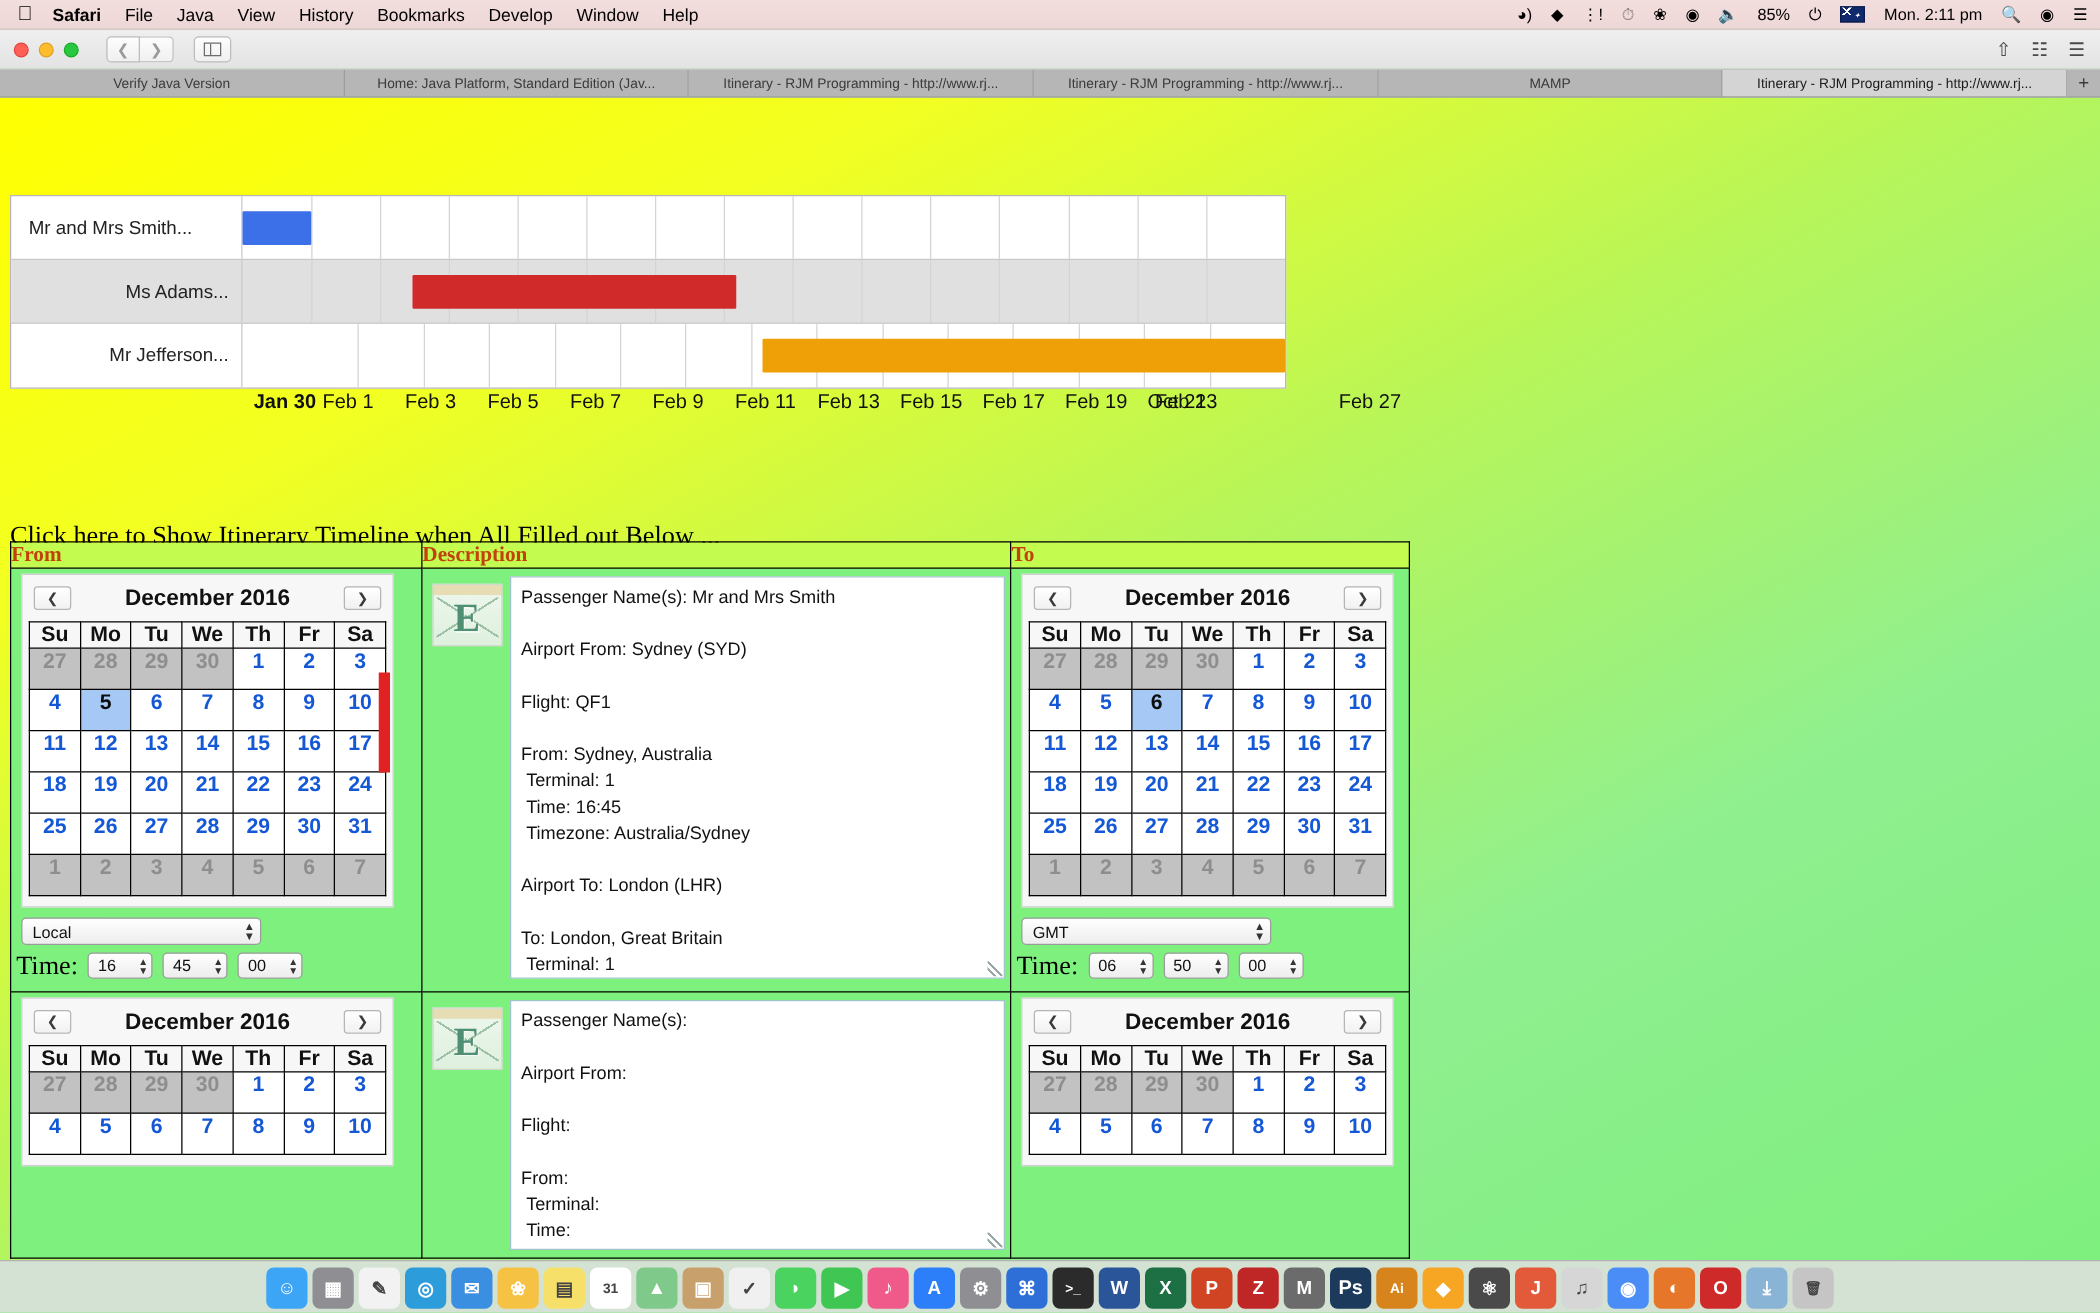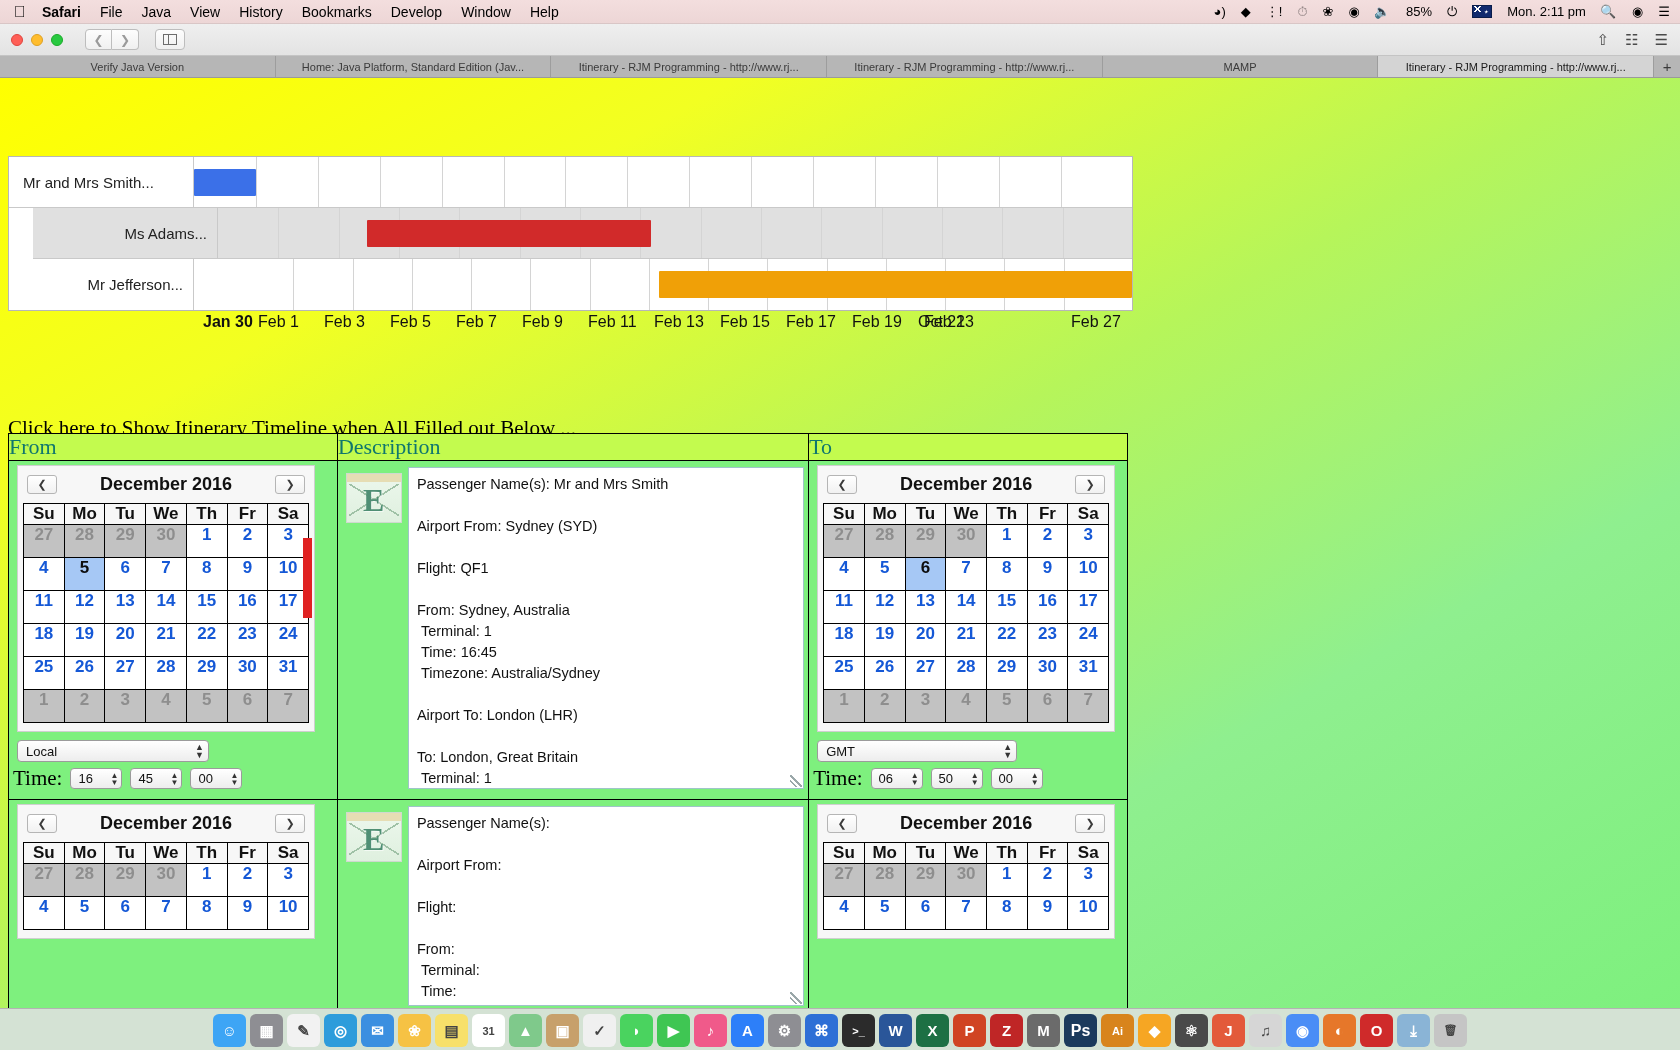--- a/index.html
+++ b/index.html
@@ -109,25 +109,25 @@
   }
   #page-title {
     font-family: "Liberation Serif", serif;
     font-size: 47px; font-weight: bold; color: #000;
     margin: 8px 0 0 8px; line-height: 1.1;
   }
 
   
   #gantt-wrap { position: absolute; left: 8px; top: 78px; width: 1125px; }
   #gantt {
-    width: 1125px; border: 1px solid #b7b7b7; background: #fff;
+    width: 1021px; border: 1px solid #b7b7b7; background: #fff;
   }
   .grow { display: flex; height: 51px; border-bottom: 1px solid #c9c9c9; position: relative; }
   .grow:last-child { border-bottom: none; gap: 40px; }
-  .grow.alt { background: #e0e0e0; margin-left: 24px; }
+  .grow.alt { background: #e0e0e0; }
   .glabel {
     width: 185px; flex: 0 0 185px; display: flex; align-items: center;
     font-size: 15px; color: #222; padding-right: 10px; border-right: 1px solid #c9c9c9;
     background: transparent;
   }
   .glabel.l0 { justify-content: flex-start; padding-left: 14px; }
   .glabel.l1, .glabel.l2 { justify-content: flex-end; }
   .gtrack { flex: 1 1 auto; position: relative; }
   .gtrack .vline { position: absolute; top: 0; bottom: 0; width: 1px; background: #d4d4d4; }
   .gbar { position: absolute; top: 12px; height: 27px; border-radius: 1px; }
@@ -151,21 +151,21 @@
   
   #formtable {
     position: absolute; left: 8px; top: 355px; width: 1120px;
     border-collapse: collapse;
   }
   #formtable td, #formtable th {
     border: 1px solid #000; vertical-align: top; padding: 0;
   }
   .colhead {
     font-family: "Liberation Serif", serif;
-    font-size: 22px; color: #0f766e; padding: 2px 4px; text-align: left; font-weight: normal;
+    font-size: 17px; color: #c2410c; padding: 2px 4px; text-align: left; font-weight: bold;
     background: #c3fb4e;
   }
   .cell-from { width: 328px; background: #7ef07e; padding: 4px 0 0 0; }
   .cell-desc { width: 470px; background: #7ef07e; }
   .cell-to   { width: 318px; background: #7ef07e; padding: 4px 0 0 0; }
 
   
   .calbox {
     width: 298px; margin: 4px 0 0 8px; background: #f7f7f7;
     border: 1px solid #cfcfcf; padding: 6px 5px 8px 5px;

